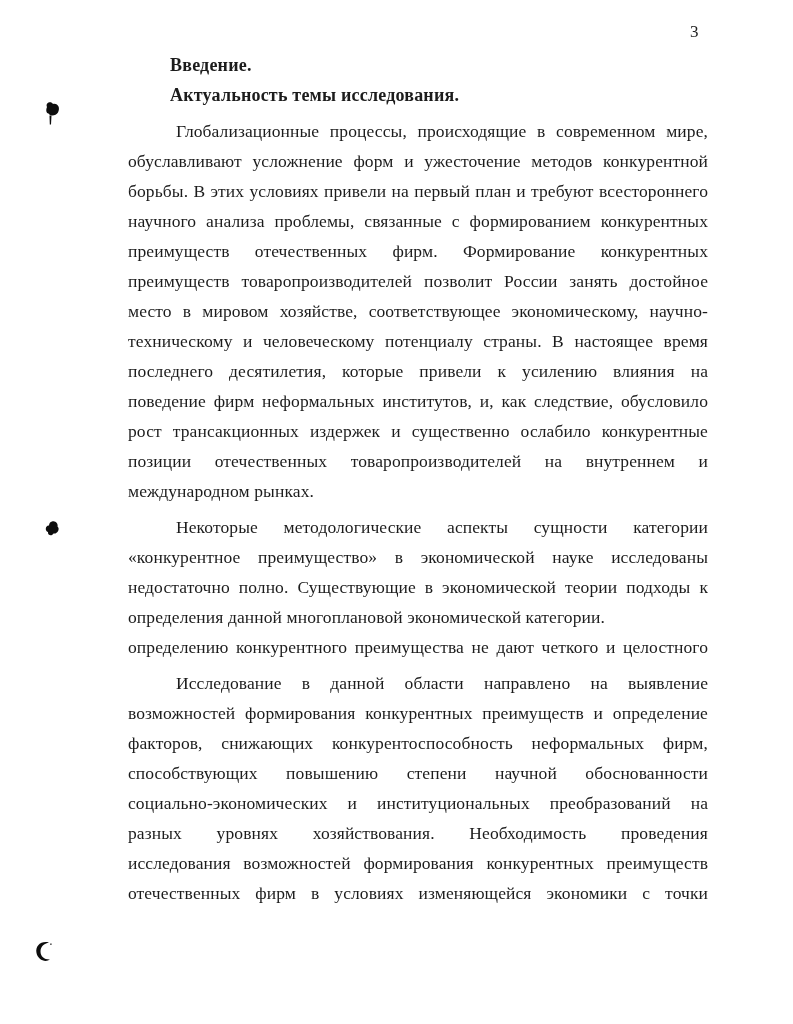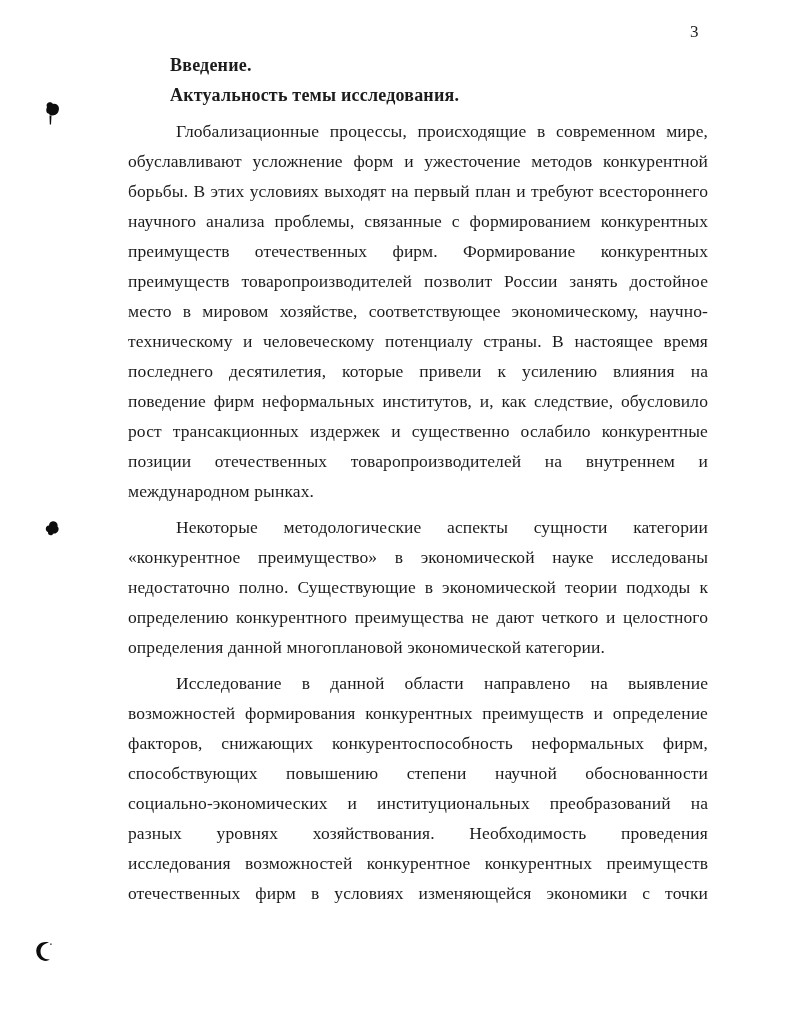--- a/index.html
+++ b/index.html
@@ -64,47 +64,47 @@
 
 <div class="page-number">3</div>
 
 <div class="content">
   <div class="heading">Введение.</div>
   <div class="heading">Актуальность темы исследования.</div>
   <div id="paragraphs">
       <div class="paragraph">
         <div class="line indent">Глобализационные процессы, происходящие в современном мире,</div>
         <div class="line">обуславливают усложнение форм и ужесточение методов конкурентной</div>
-        <div class="line">борьбы. В этих условиях выходят на первый план и требуют всестороннего</div>
+        <div class="line">борьбы. В этих условиях привели на первый план и требуют всестороннего</div>
         <div class="line">научного анализа проблемы, связанные с формированием конкурентных</div>
         <div class="line">преимуществ отечественных фирм. Формирование конкурентных</div>
         <div class="line">преимуществ товаропроизводителей позволит России занять достойное</div>
         <div class="line">место в мировом хозяйстве, соответствующее экономическому, научно-</div>
         <div class="line">техническому и человеческому потенциалу страны. В настоящее время</div>
         <div class="line">последнего десятилетия, которые привели к усилению влияния на</div>
         <div class="line">поведение фирм неформальных институтов, и, как следствие, обусловило</div>
         <div class="line">рост трансакционных издержек и существенно ослабило конкурентные</div>
         <div class="line">позиции отечественных товаропроизводителей на внутреннем и</div>
         <div class="line last">международном рынках.</div>
       </div>
       <div class="paragraph">
         <div class="line indent">Некоторые методологические аспекты сущности категории</div>
         <div class="line">«конкурентное преимущество» в экономической науке исследованы</div>
         <div class="line">недостаточно полно. Существующие в экономической теории подходы к</div>
+        <div class="line last">определения данной многоплановой экономической категории.</div>
         <div class="line">определению конкурентного преимущества не дают четкого  и целостного</div>
-        <div class="line last">определения данной многоплановой экономической категории.</div>
       </div>
       <div class="paragraph">
         <div class="line indent">Исследование в данной области направлено на выявление</div>
         <div class="line">возможностей формирования конкурентных преимуществ и определение</div>
         <div class="line">факторов, снижающих конкурентоспособность неформальных фирм,</div>
         <div class="line">способствующих повышению степени научной обоснованности</div>
         <div class="line">социально-экономических и институциональных преобразований на</div>
         <div class="line">разных уровнях хозяйствования. Необходимость проведения</div>
-        <div class="line">исследования возможностей конкурентное конкурентных преимуществ</div>
+        <div class="line">исследования возможностей формирования конкурентных преимуществ</div>
         <div class="line">отечественных фирм  в условиях изменяющейся экономики с точки</div>
       </div>
     </div>
 </div>
 
 <div class="ink-mark" style="left:40px; top:100px;">
   <svg width="21" height="27" viewBox="0 0 21 27" xmlns="http://www.w3.org/2000/svg">
     <path fill="#0d0d0d" d="M7 7 C5 3, 11 0.5, 13 4 C18 3, 20.5 8, 18 12.5 C16 16, 10 16.5, 8.5 13.5 C6.5 13.5, 5.5 10.5, 7 7 Z M9.5 15.5 L11.5 15.5 L11 24.5 L9.8 24.5 Z"></path>
   </svg>
 </div>

